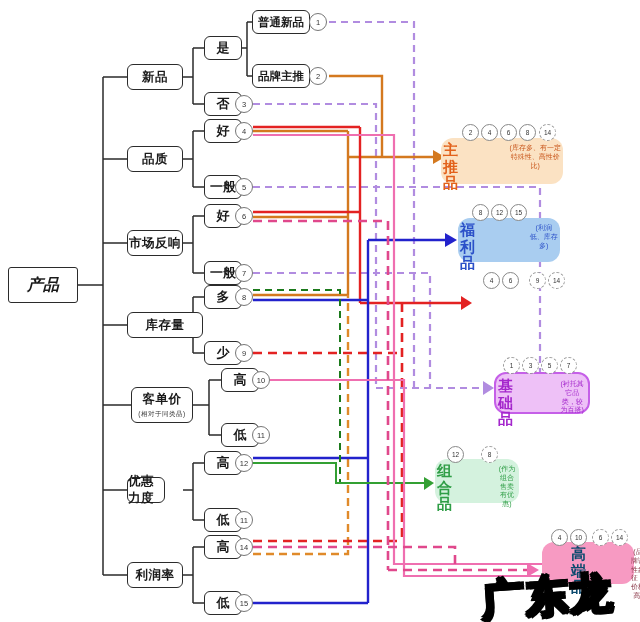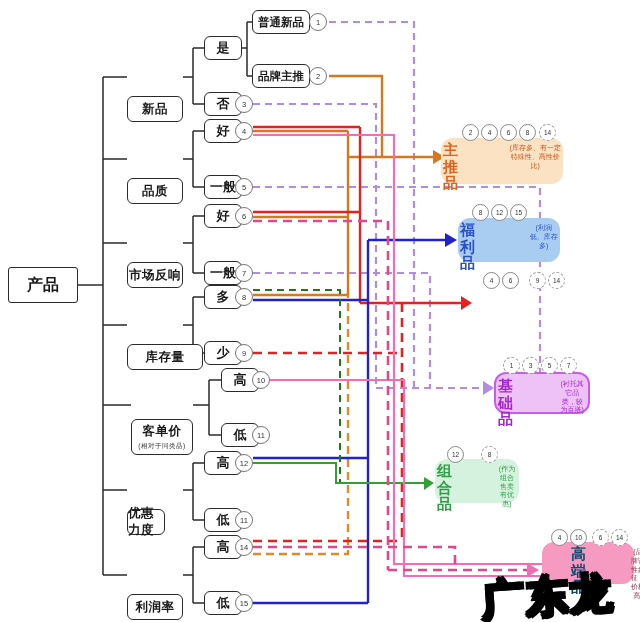--- a/index.html
+++ b/index.html
@@ -2,22 +2,22 @@
 <html><head>
 <meta charset="utf-8">
 <style>
   html,body{margin:0;padding:0;background:#fff;}
   #canvas{position:relative;width:640px;height:622px;background:#fff;overflow:hidden;
           font-family:"Liberation Sans","DejaVu Sans",sans-serif;}
   svg.wires{position:absolute;left:0;top:0;z-index:1;}
   .box{position:absolute;background:#fff;border:1.4px solid #2b2b2b;border-radius:6px;
        display:flex;align-items:center;justify-content:center;flex-direction:column;
        font-weight:bold;color:#1a1a1a;z-index:2;box-sizing:border-box;}
-  .root{font-size:16px;border-radius:3px;border-width:1.6px;}
-  .branch{font-size:12.5px;letter-spacing:0.5px;margin-top:32px;}
+  .root{font-size:16px;border-radius:3px;border-width:1.6px;font-style:italic;}
+  .branch{font-size:12.5px;letter-spacing:0.5px;}
   .option{font-size:13px;}
   .leaf{font-size:11.5px;letter-spacing:0;}
   .sublabel{font-size:6.5px;font-weight:normal;color:#333;margin-top:2px;}
   .ncircle{position:absolute;width:18px;height:18px;border-radius:50%;background:#fff;
        border:1.3px solid #777;display:flex;align-items:center;justify-content:center;
        font-size:7.5px;color:#333;z-index:3;box-sizing:border-box;}
   .mini{position:absolute;width:17px;height:17px;border-radius:50%;background:#fff;
        border:1.2px solid #888;display:flex;align-items:center;justify-content:center;
        font-size:6.5px;color:#333;z-index:4;box-sizing:border-box;}
   .mini.dashed{border-style:dashed;border-color:#999;}

